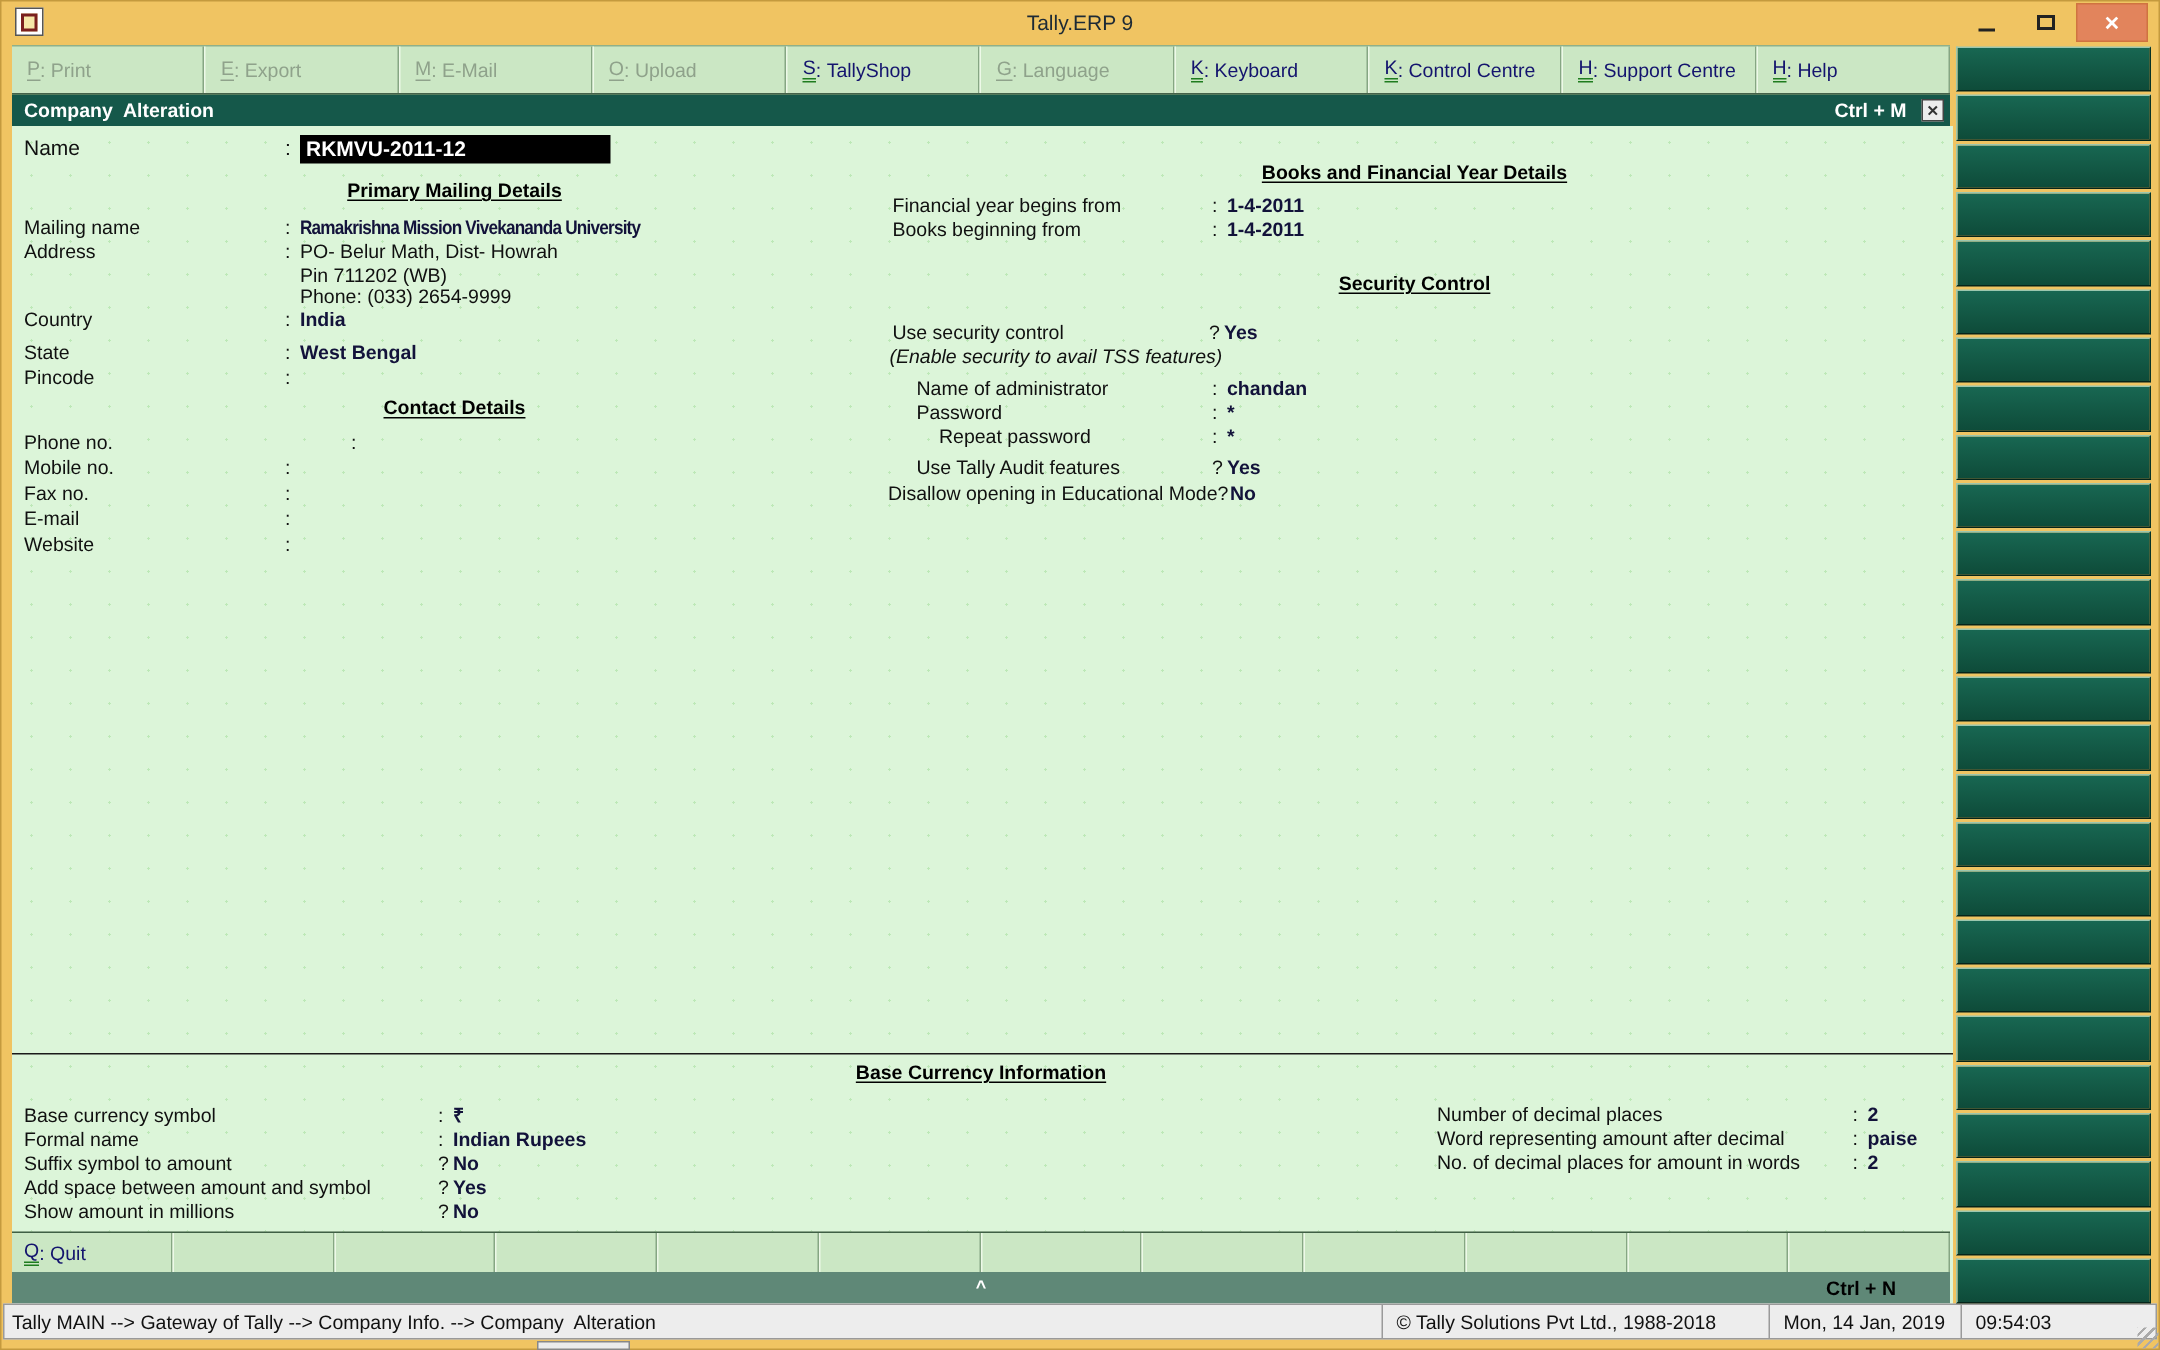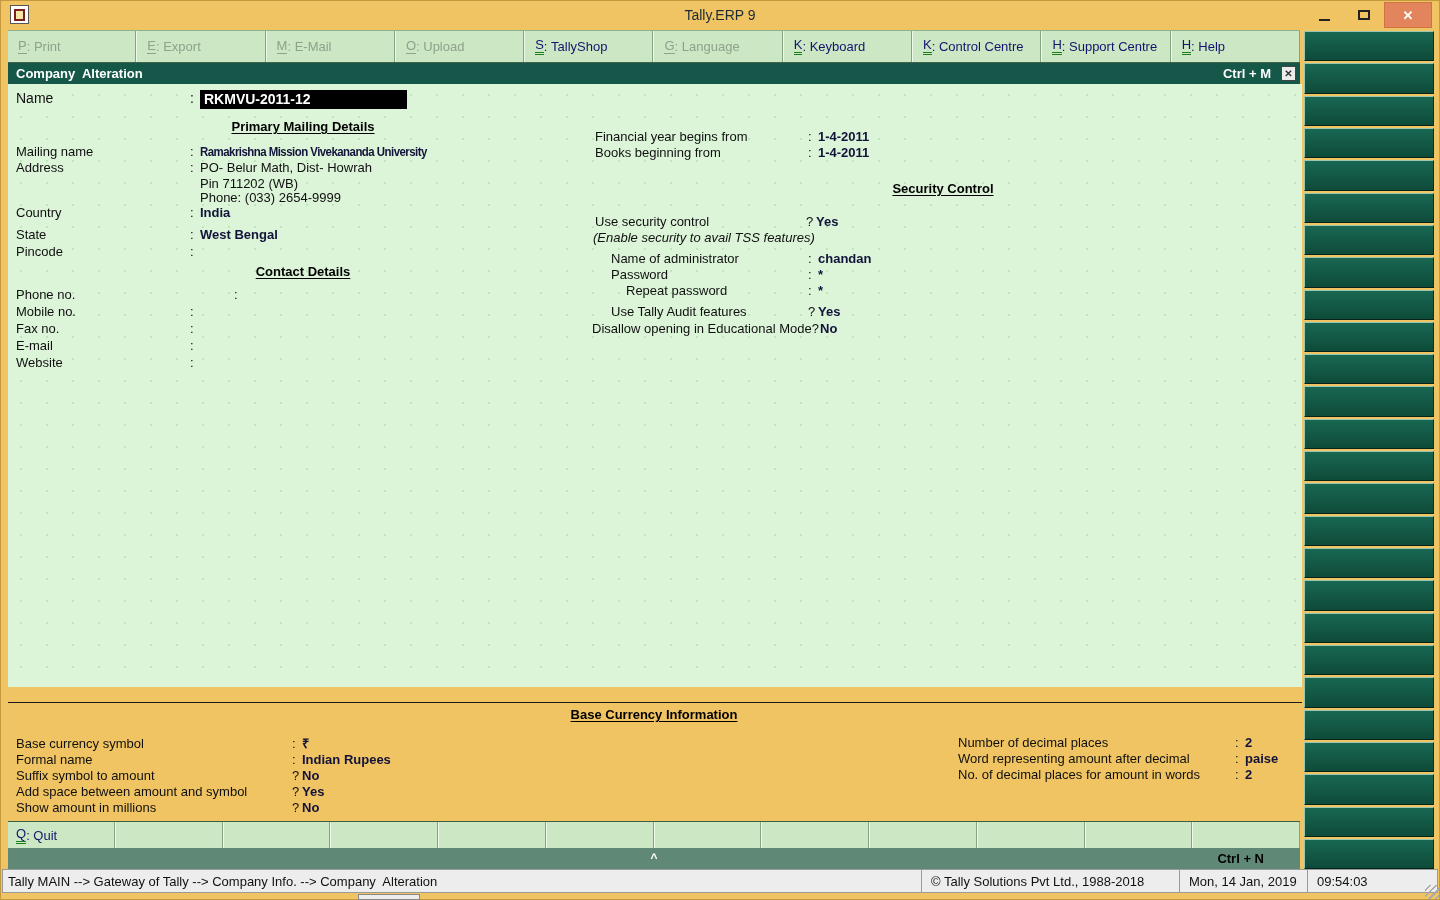--- a/index.html
+++ b/index.html
@@ -35,21 +35,21 @@
   .tb-btn.off .key { color:#8FA28B; border-bottom:1px solid #8FA28B; }
   .tb-btn.off .txt { color:#8FA28B; }
   
   .screen-header { position:absolute; top:63px; left:8px; width:1292px; height:21px;
     background:#15584A; color:#fff; display:flex; align-items:center; }
   .screen-title { font-weight:bold; font-size:13px; padding-left:8px; white-space:pre; flex:1; }
   .screen-shortcut { font-weight:bold; font-size:13px; padding-right:10px; white-space:pre; }
   .screen-close { width:15px; height:15px; background:#ECECEC; border:1px solid #444; color:#333;
     font-size:10px; font-weight:bold; display:flex; align-items:center; justify-content:center; margin-right:4px; }
   
-  .content { position:absolute; top:84px; left:8px; width:1294px; height:603px;
+  .content { position:absolute; top:84px; left:8px; width:1294px; height:808px;
     background:#DCF5D9;
     background-image: radial-gradient(#BDE8B7 0.8px, transparent 1px);
     background-size: 26px 22px; }
   .row { position:absolute; display:flex; font-size:13px; color:#101010;
     line-height:16px; white-space:pre; }
   .row .lab { flex:none; }
   .row .sep { flex:none; width:10px; }
   .row .val { font-weight:bold; color:#12123a; }
   .row .val.plain { font-weight:normal; color:#101010; }
   .lw174{width:174px} .lw182{width:182px} .lw197{width:197px} .lw211{width:211px}
@@ -202,20 +202,21 @@
       <span class="lab lw174">E-mail</span>
       <span class="sep">:</span>
       <span class="val"></span>
     </div>
     <div class="row" style="left:8px; top:271px;">
       <span class="lab lw174">Website</span>
       <span class="sep">:</span>
       <span class="val"></span>
     </div>
 
+    <div class="sect" style="left:735px; top:23px;">Books and Financial Year Details</div>
 
     <div class="row" style="left:587px; top:45px;">
       <span class="lab lw213">Financial year begins from</span>
       <span class="sep">:</span>
       <span class="val">1-4-2011</span>
     </div>
     <div class="row" style="left:587px; top:61px;">
       <span class="lab lw213">Books beginning from</span>
       <span class="sep">:</span>
       <span class="val">1-4-2011</span>

